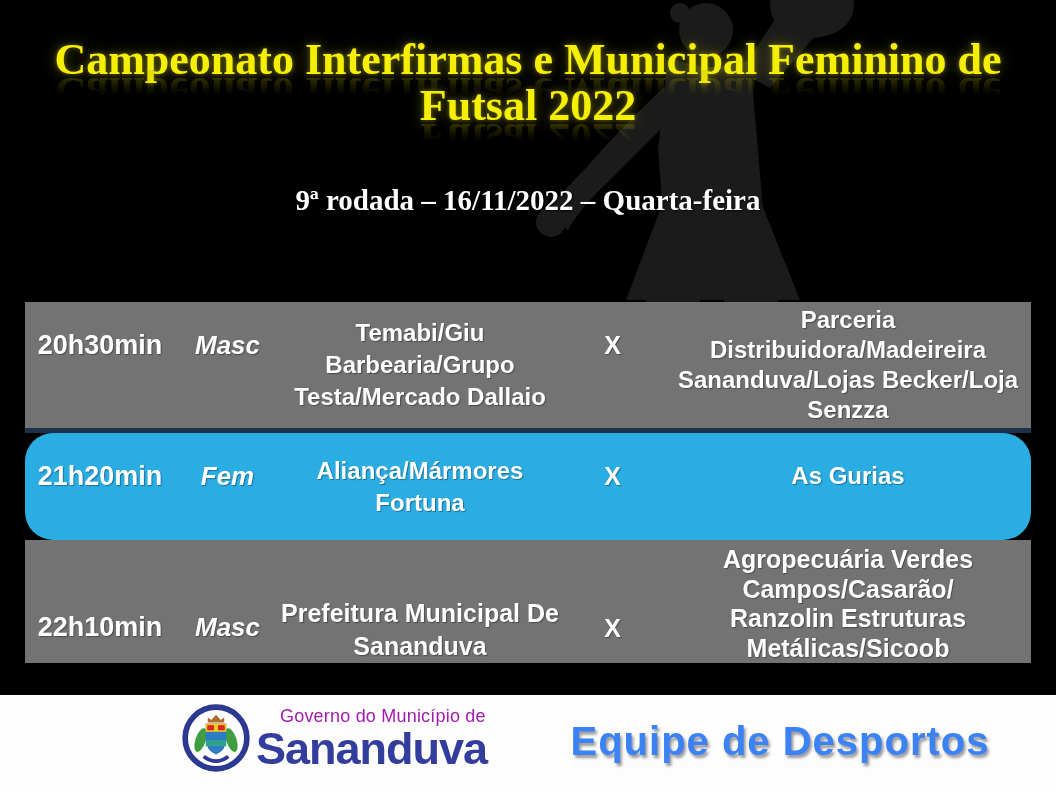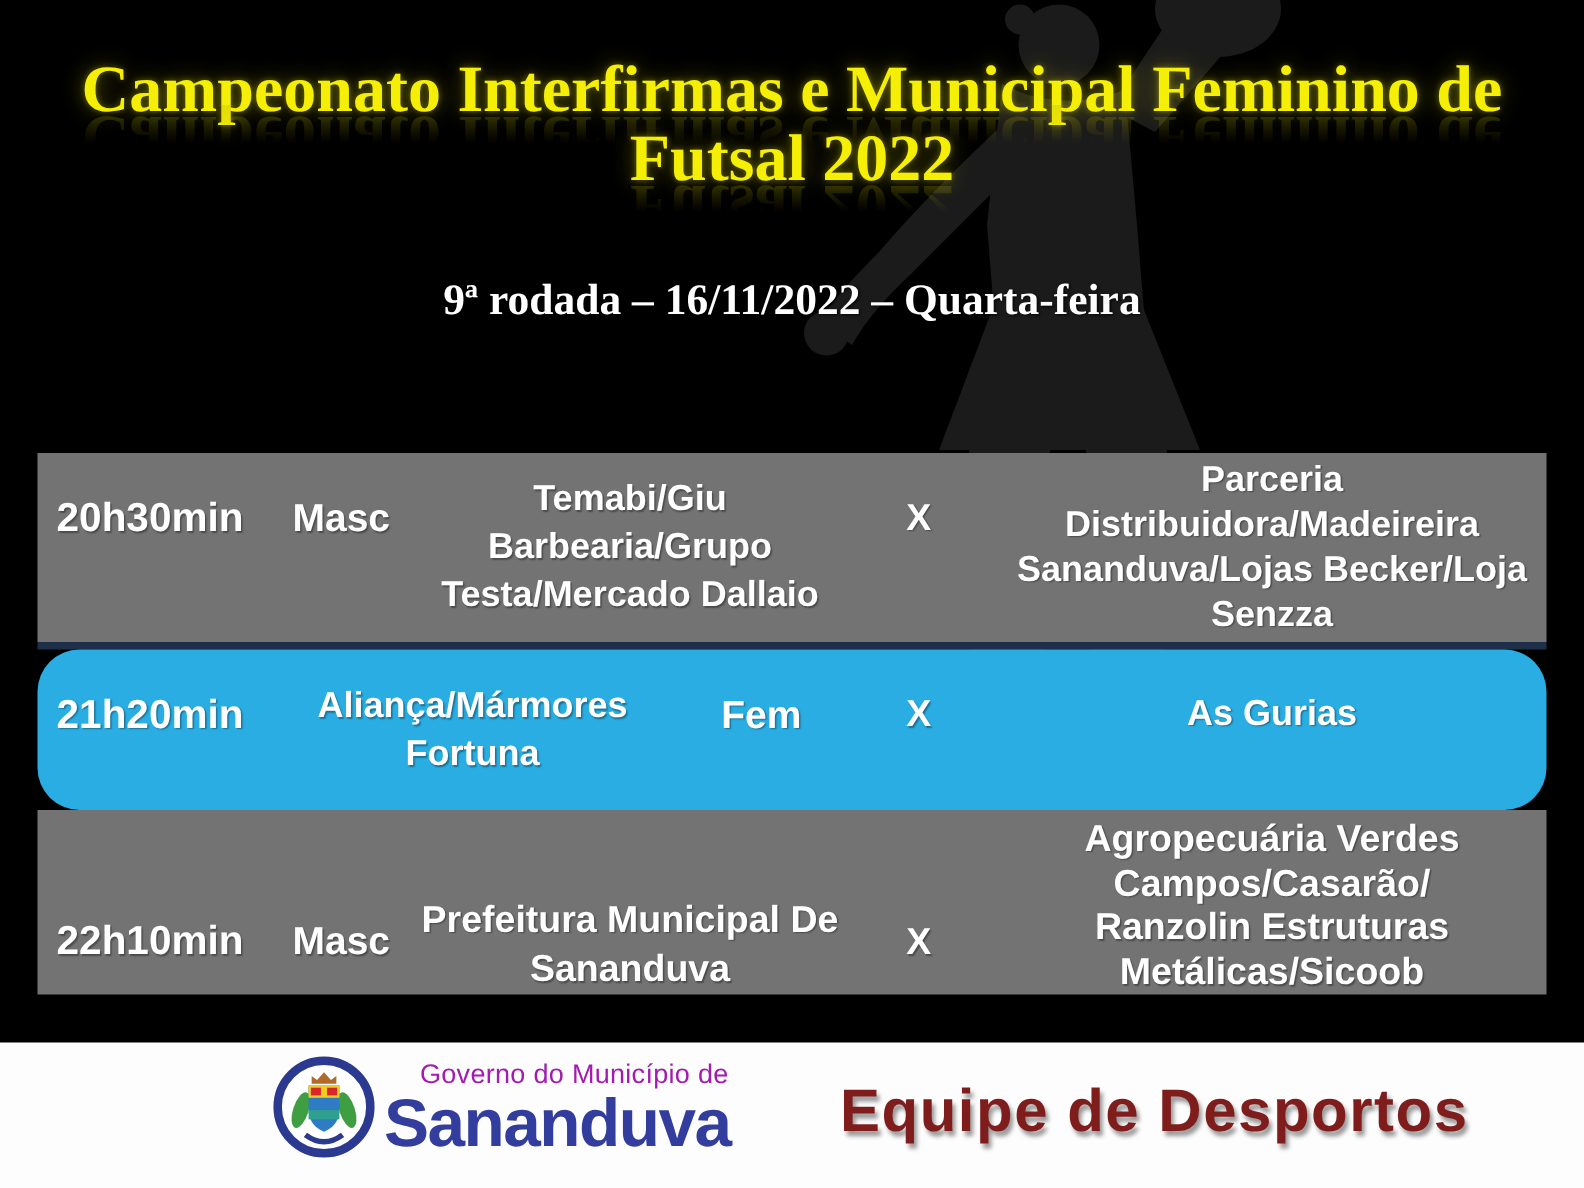--- a/index.html
+++ b/index.html
@@ -32,43 +32,43 @@
   .table{position:absolute;left:25px;top:302px;width:1006px;z-index:2;}
   .row{display:flex;width:1006px;color:#fff;font-weight:bold;}
   .row.dark{background:#737373;}
   .row.light{background:#29ade3;border-radius:28px;}
   .r1{height:126px;}
   .sep{height:5px;background:#1e3049;width:1006px;}
   .r2{height:107px;}
   .r3{height:123px;align-items:flex-end;}
   .cell{display:flex;align-items:center;justify-content:center;text-align:center;}
   .c-time{width:150px;font-size:27px;}
-  .c-cat{width:105px;font-size:26px;}
+  .c-cat{width:105px;font-size:26px;font-style:italic;}
   .c-home{width:280px;font-size:24px;line-height:1.33;}
   .c-x{width:105px;font-size:25px;}
   .c-away{width:366px;font-size:24px;line-height:1.26;}
   .r3 .c-home{font-size:25px;}
   .r3 .c-away{font-size:25px;line-height:1.18;}
   .pre{white-space:pre-line;}
   .raise{position:relative;}
   .r1 .raise{top:-20px;}
   .r2 .raise{top:-10px;}
   .r3 .raise{top:-20px;}
   .cell span{text-shadow:1px 1px 1px rgba(0,0,0,.35);}
 
   
   .footer{position:absolute;left:0;top:695px;width:1056px;height:97px;background:#fdfdfd;z-index:3;}
   .crest{position:absolute;left:181px;top:8px;}
   .gov-text{position:absolute;left:256px;top:12px;width:300px;}
   .gov-top{display:block;color:#a21caf;font-weight:normal;font-size:18px;
     letter-spacing:.2px;padding-left:24px;line-height:1;}
   .gov-name{display:block;color:#323d9d;font-weight:bold;font-size:45px;
     letter-spacing:-1px;line-height:1.0;margin-top:1px;}
-  .caption{position:absolute;left:560px;top:24px;width:440px;
-    color:#7f1d1d;font-weight:bold;font-size:40px;letter-spacing:1px;
+  .caption{position:absolute;left:560px;top:24px;width:440px;text-align:center;
+    color:#3b82f6;font-weight:bold;font-size:40px;letter-spacing:1px;
     text-shadow:2px 3px 3px rgba(0,0,0,.40);}
 </style>
 </head>
 <body>
 
 <svg class="silhouette" viewBox="0 0 1056 792" xmlns="http://www.w3.org/2000/svg">
   <g fill="#1b1b1b">
     <ellipse cx="812" cy="6" rx="42" ry="32"></ellipse>
     <path d="M740,72 L784,6 L824,26 L770,88 Z"></path>
     <circle cx="706" cy="30" r="27"></circle>
@@ -121,26 +121,26 @@
 Senzza</span>
       </div>
   </div>
 
   <div class="sep"></div>
 
   <div class="row light r2">
     <div class="cell c-time raise">
         <span class="pre">21h20min</span>
       </div>
+    <div class="cell c-cat raise">
+        <span class="pre">Fem</span>
+      </div>
     <div class="cell c-home">
         <span class="pre">Aliança/Mármores
 Fortuna</span>
-      </div>
-    <div class="cell c-cat raise">
-        <span class="pre">Fem</span>
       </div>
     <div class="cell c-x raise">
         <span class="pre">X</span>
       </div>
     <div class="cell c-away raise">
         <span class="pre">As Gurias</span>
       </div>
   </div>
 
   <div class="row dark r3">

